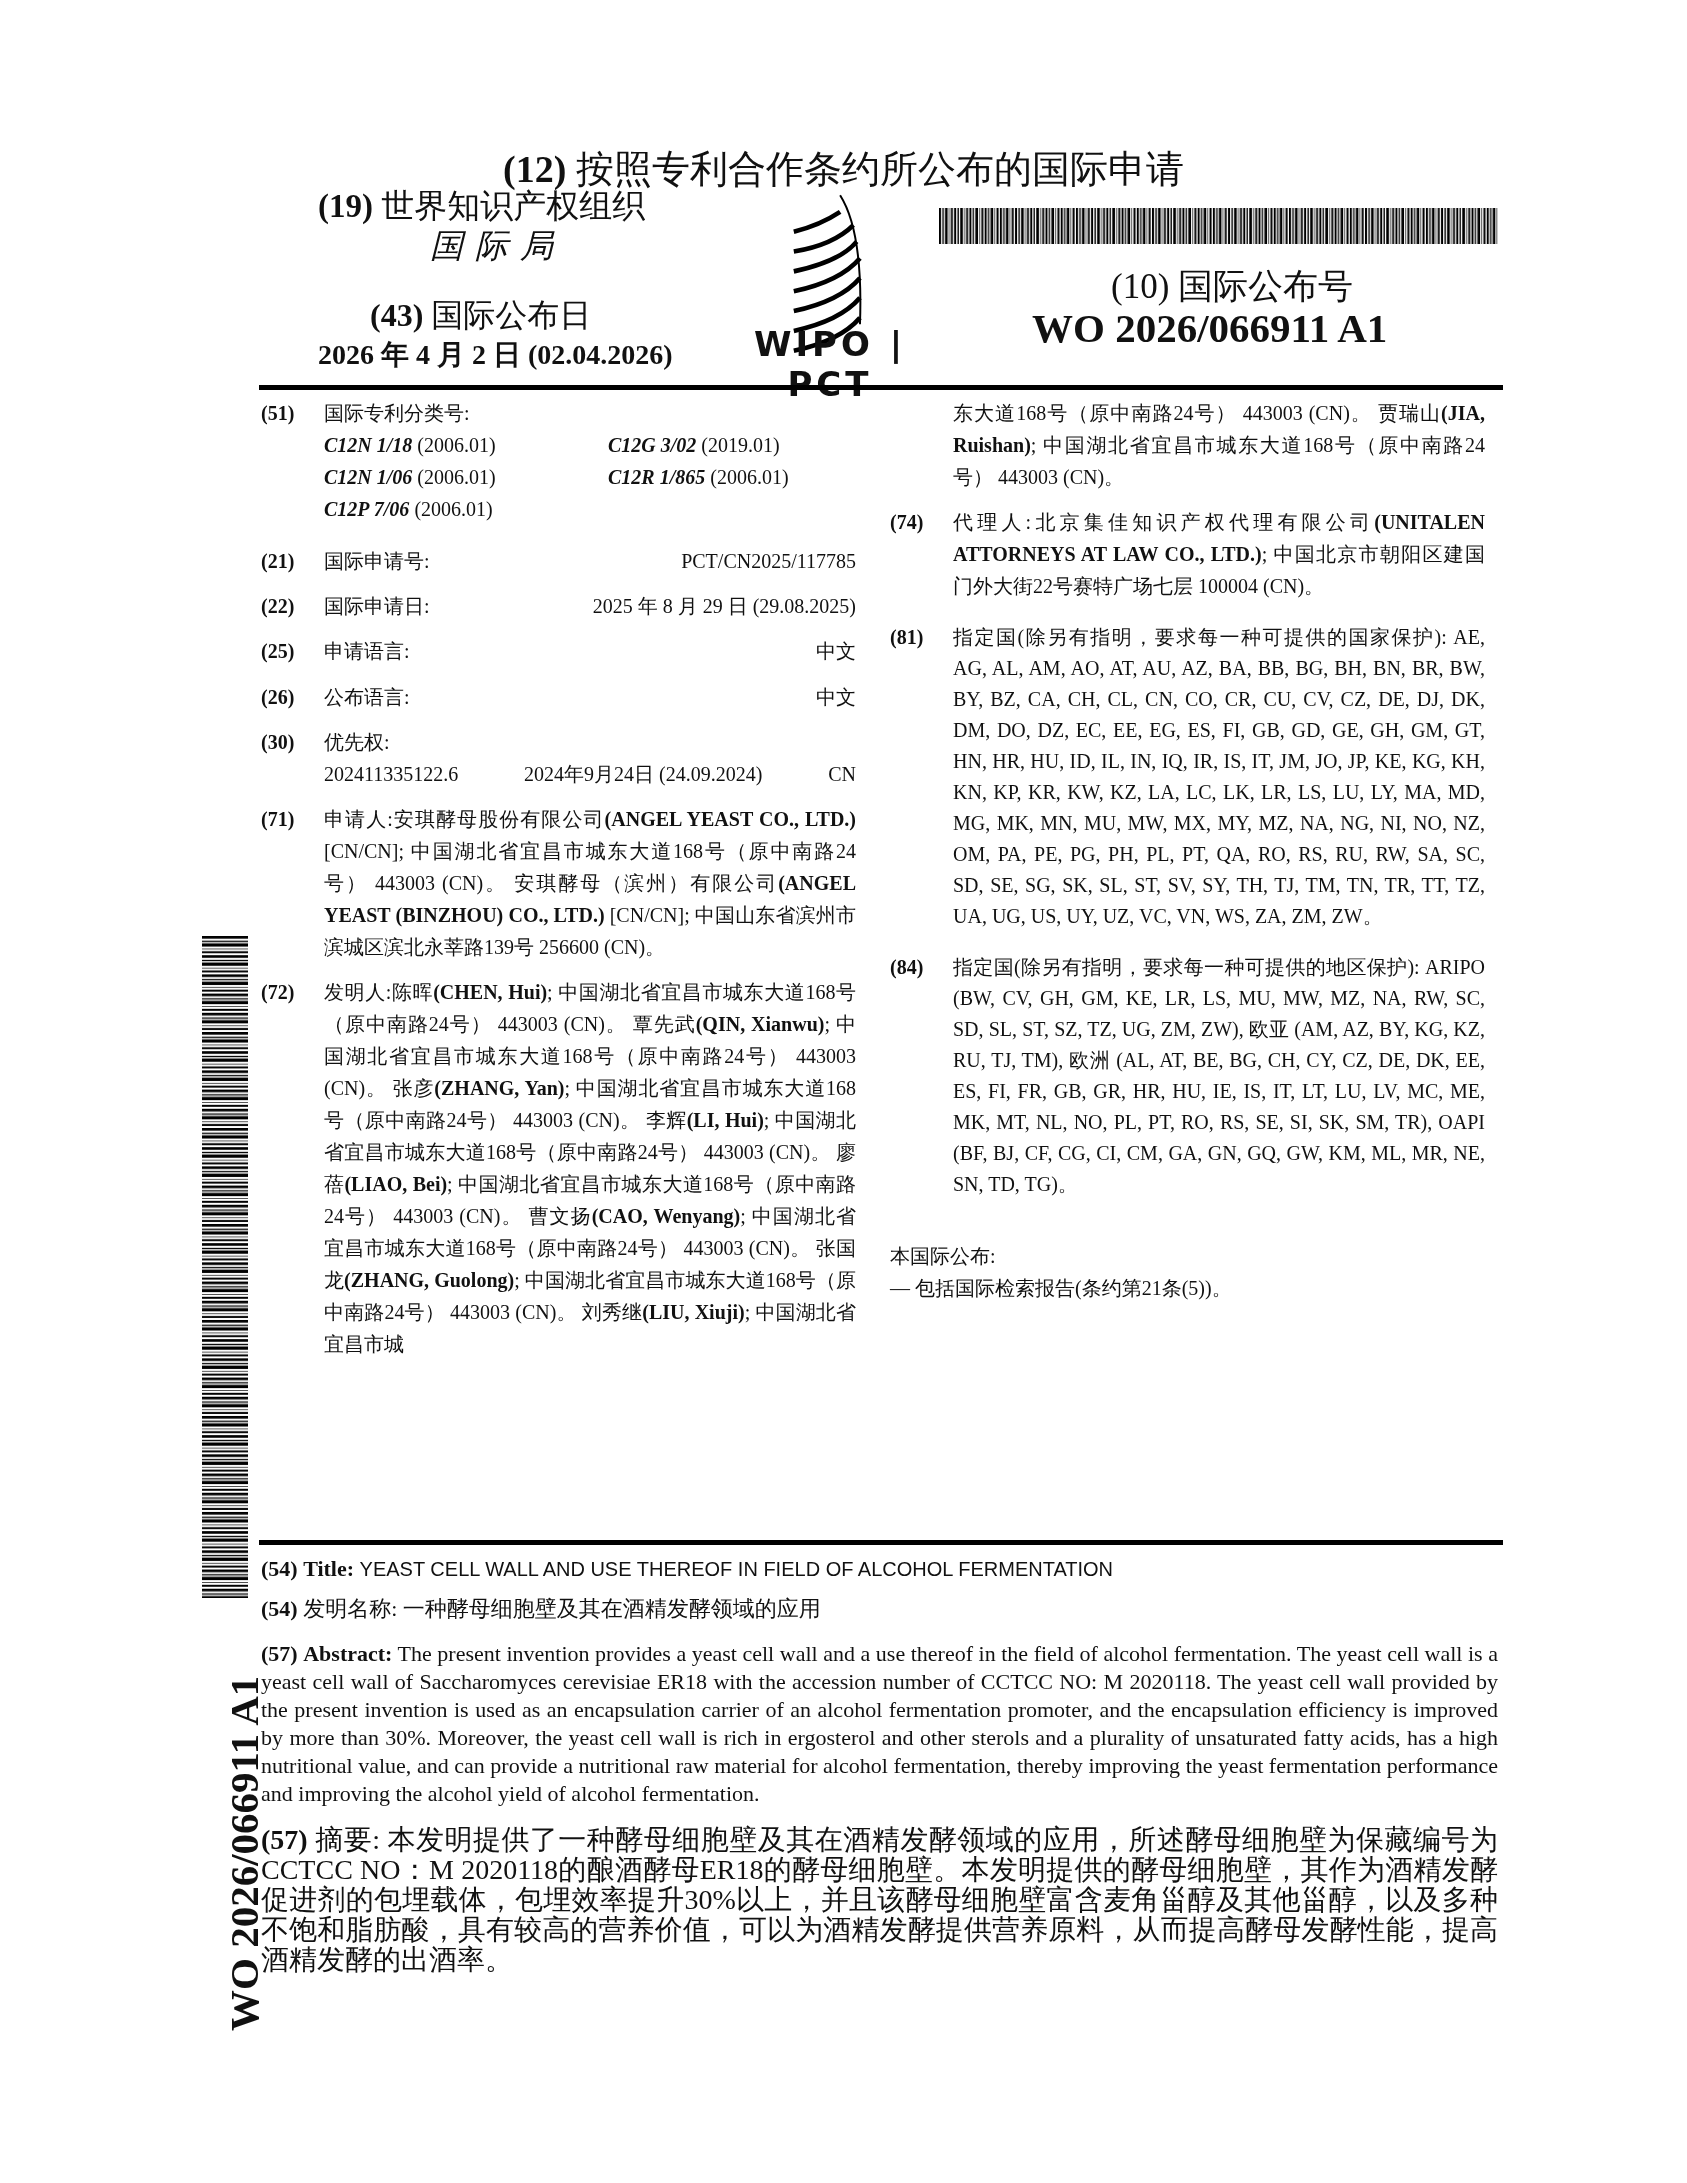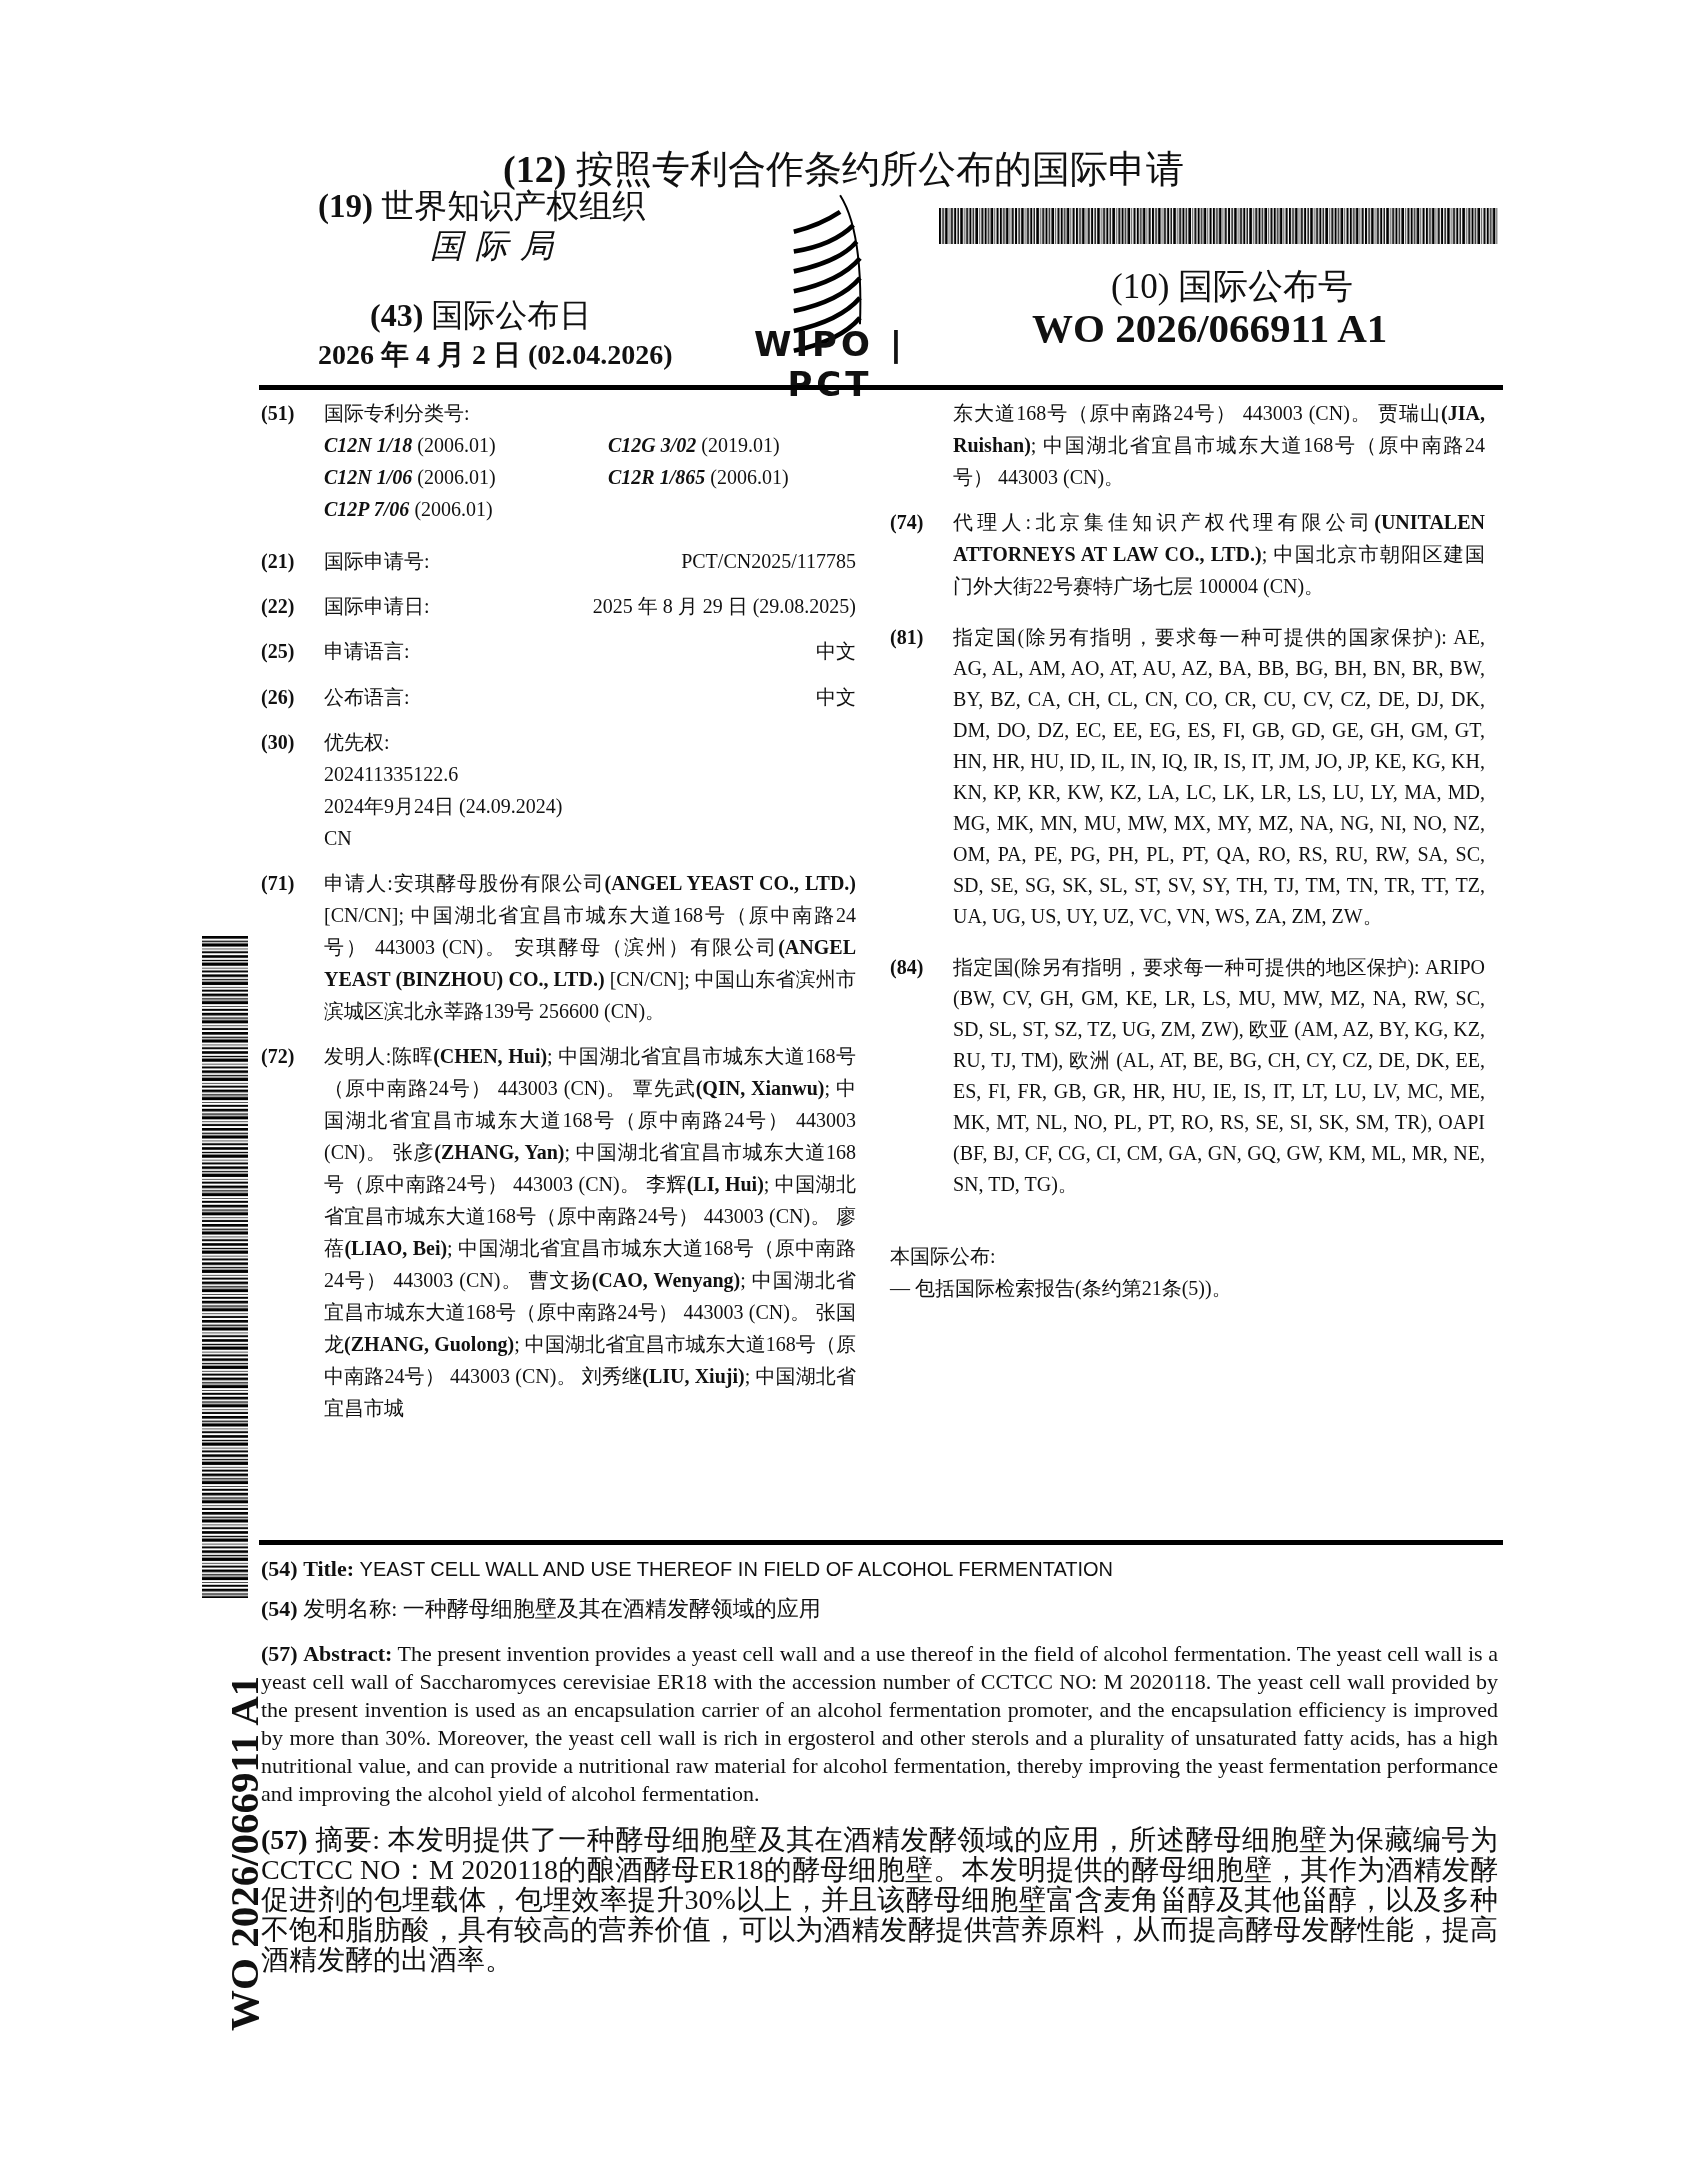--- a/index.html
+++ b/index.html
@@ -22,21 +22,21 @@
   .pubno { left:1032px; top:304px; font-size:41px; font-weight:bold; }
   .rule { height:4.6px; background:#000; }
 
   
   .col { font-size:20px; line-height:32px; }
   .item { position:relative; padding-left:63px; margin-bottom:13.2px; }
   .item .num { position:absolute; left:0; top:0; font-weight:bold; }
   .row2 { display:flex; justify-content:space-between; }
   .ipc { display:grid; grid-template-columns: 284px 265px; }
   .ipc span.code { font-style:italic; font-weight:bold; }
-  .prio { display:flex; justify-content:space-between;flex-direction:column; }
+  .prio { display:flex; justify-content:space-between; }
 
   .left-col { left:261px; top:397px; width:595px; }
   .right-col { left:890px; top:397px; width:595px; }
   .just { text-align:justify; }
 
   
   .vbarcode { left:202px; top:936px; width:46px; height:662px; }
   .side-no { left:187px; top:1601px; width:66px; height:430px; }
   .side-no span { position:absolute; left:33px; top:430px; transform-origin:0 0; transform:rotate(-90deg);
                   font-size:41px; font-weight:bold; white-space:nowrap; }

